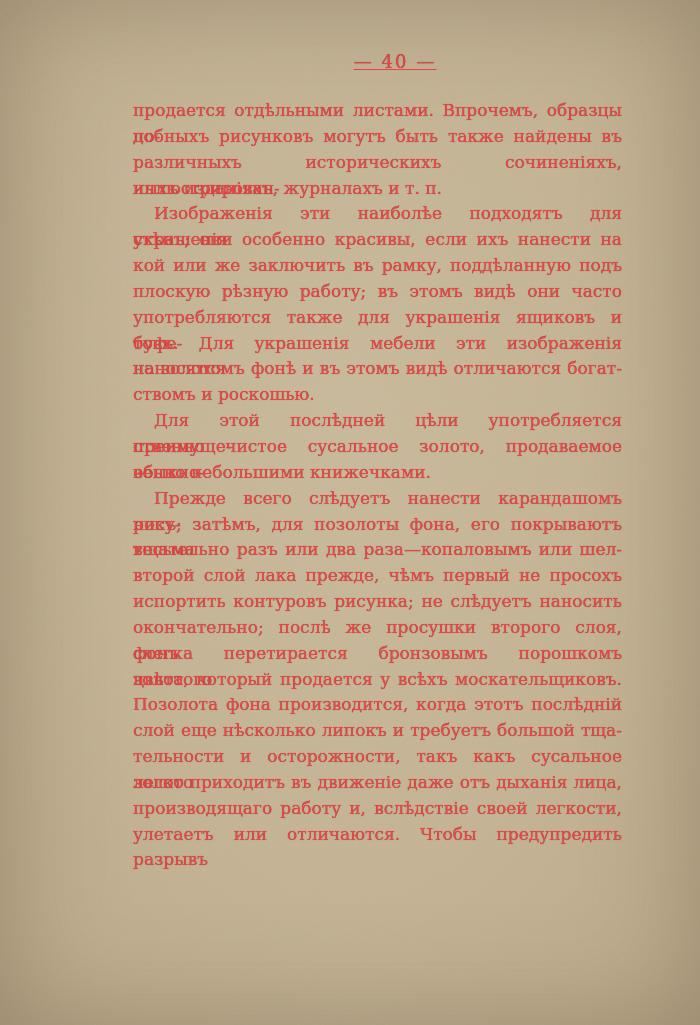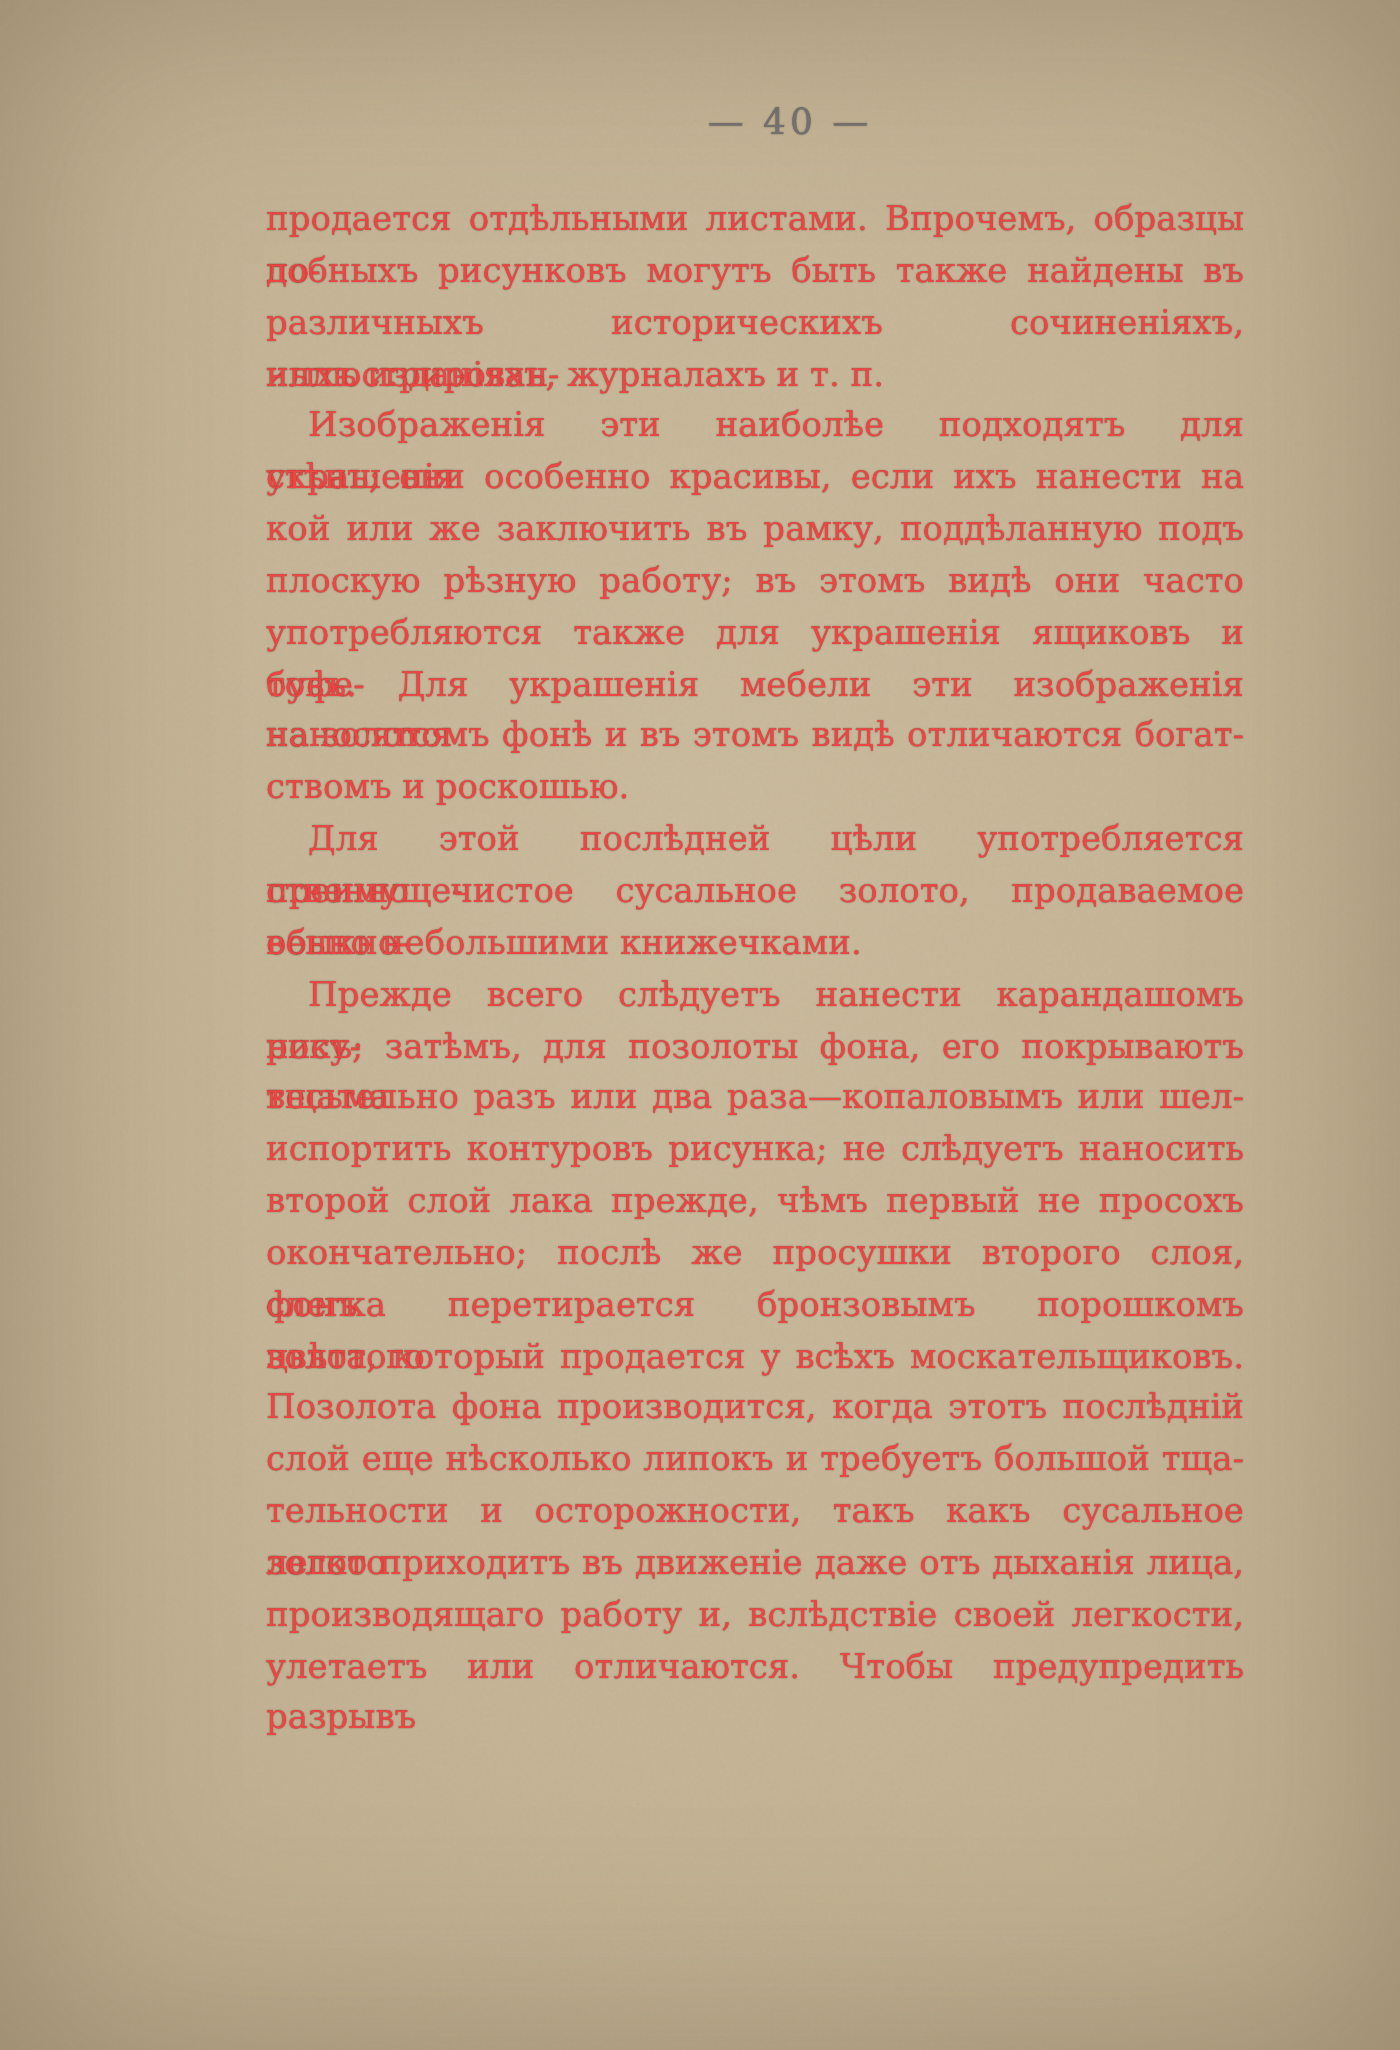--- a/index.html
+++ b/index.html
@@ -28,23 +28,24 @@
     box-shadow: inset 0 0 110px rgba(96, 80, 58, 0.38);
     pointer-events: none;
   }
   .page-number {
     position: absolute;
     top: 51px;
     left: 395px;
     transform: translateX(-50%);
     font-size: 18px;
     letter-spacing: 2px;
-    color: #737373;
+    color: #ef4444;
     text-shadow: 0 0 0.7px rgba(70, 58, 44, 0.85);
     white-space: nowrap;
+    text-decoration: underline;
   }
   .text-block {
     position: absolute;
     left: 133px;
     top: 98px;
     width: 489px;
     font-size: 17px;
     line-height: 25.85px;
     color: #ef4444;
     text-shadow: 0 0 0.7px rgba(72, 60, 46, 0.8);
@@ -92,22 +93,22 @@
   <div class="line">на золотомъ фонѣ и въ этомъ видѣ отличаются богат-</div>
   <div class="line end">ствомъ и роскошью.</div>
 
   <div class="line indent">Для этой послѣдней цѣли употребляется преимуще-</div>
   <div class="line">ственно чистое сусальное золото, продаваемое обыкно-</div>
   <div class="line end">венно небольшими книжечками.</div>
 
   <div class="line indent">Прежде всего слѣдуетъ нанести карандашомъ рису-</div>
   <div class="line">нокъ; затѣмъ, для позолоты фона, его покрываютъ весьма</div>
   <div class="line">тщательно разъ или два раза—копаловымъ или шел-</div>
+  <div class="line">второй слой лака прежде, чѣмъ первый не просохъ</div>
   <div class="line">испортить контуровъ рисунка; не слѣдуетъ наносить</div>
-  <div class="line">второй слой лака прежде, чѣмъ первый не просохъ</div>
   <div class="line">окончательно; послѣ же просушки второго слоя, фонъ</div>
   <div class="line">слегка перетирается бронзовымъ порошкомъ золотого</div>
   <div class="line">цвѣта, который продается у всѣхъ москательщиковъ.</div>
   <div class="line">Позолота фона производится, когда этотъ послѣдній</div>
   <div class="line">слой еще нѣсколько липокъ и требуетъ большой тща-</div>
   <div class="line">тельности и осторожности, такъ какъ сусальное золото</div>
   <div class="line">легко приходитъ въ движеніе даже отъ дыханія лица,</div>
   <div class="line">производящаго работу и, вслѣдствіе своей легкости,</div>
   <div class="line">улетаетъ или отличаются. Чтобы предупредить разрывъ</div>
 </div>

